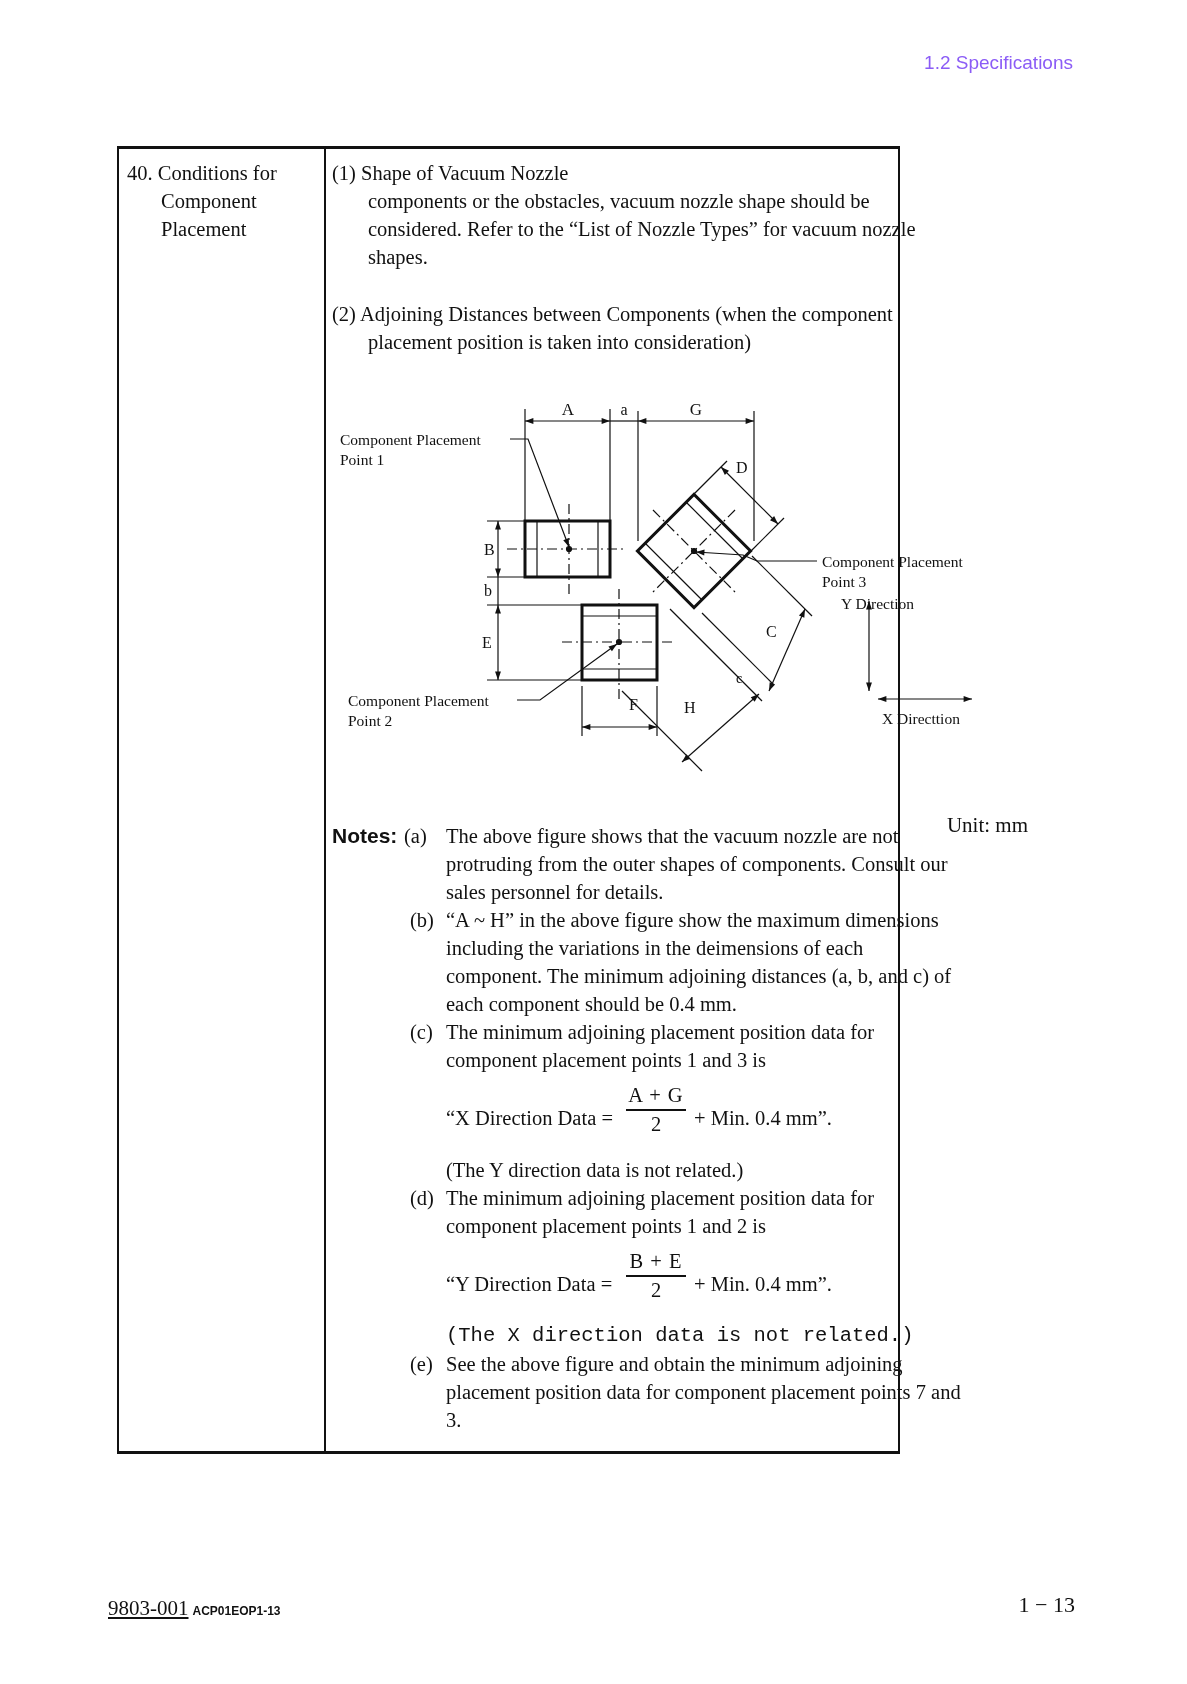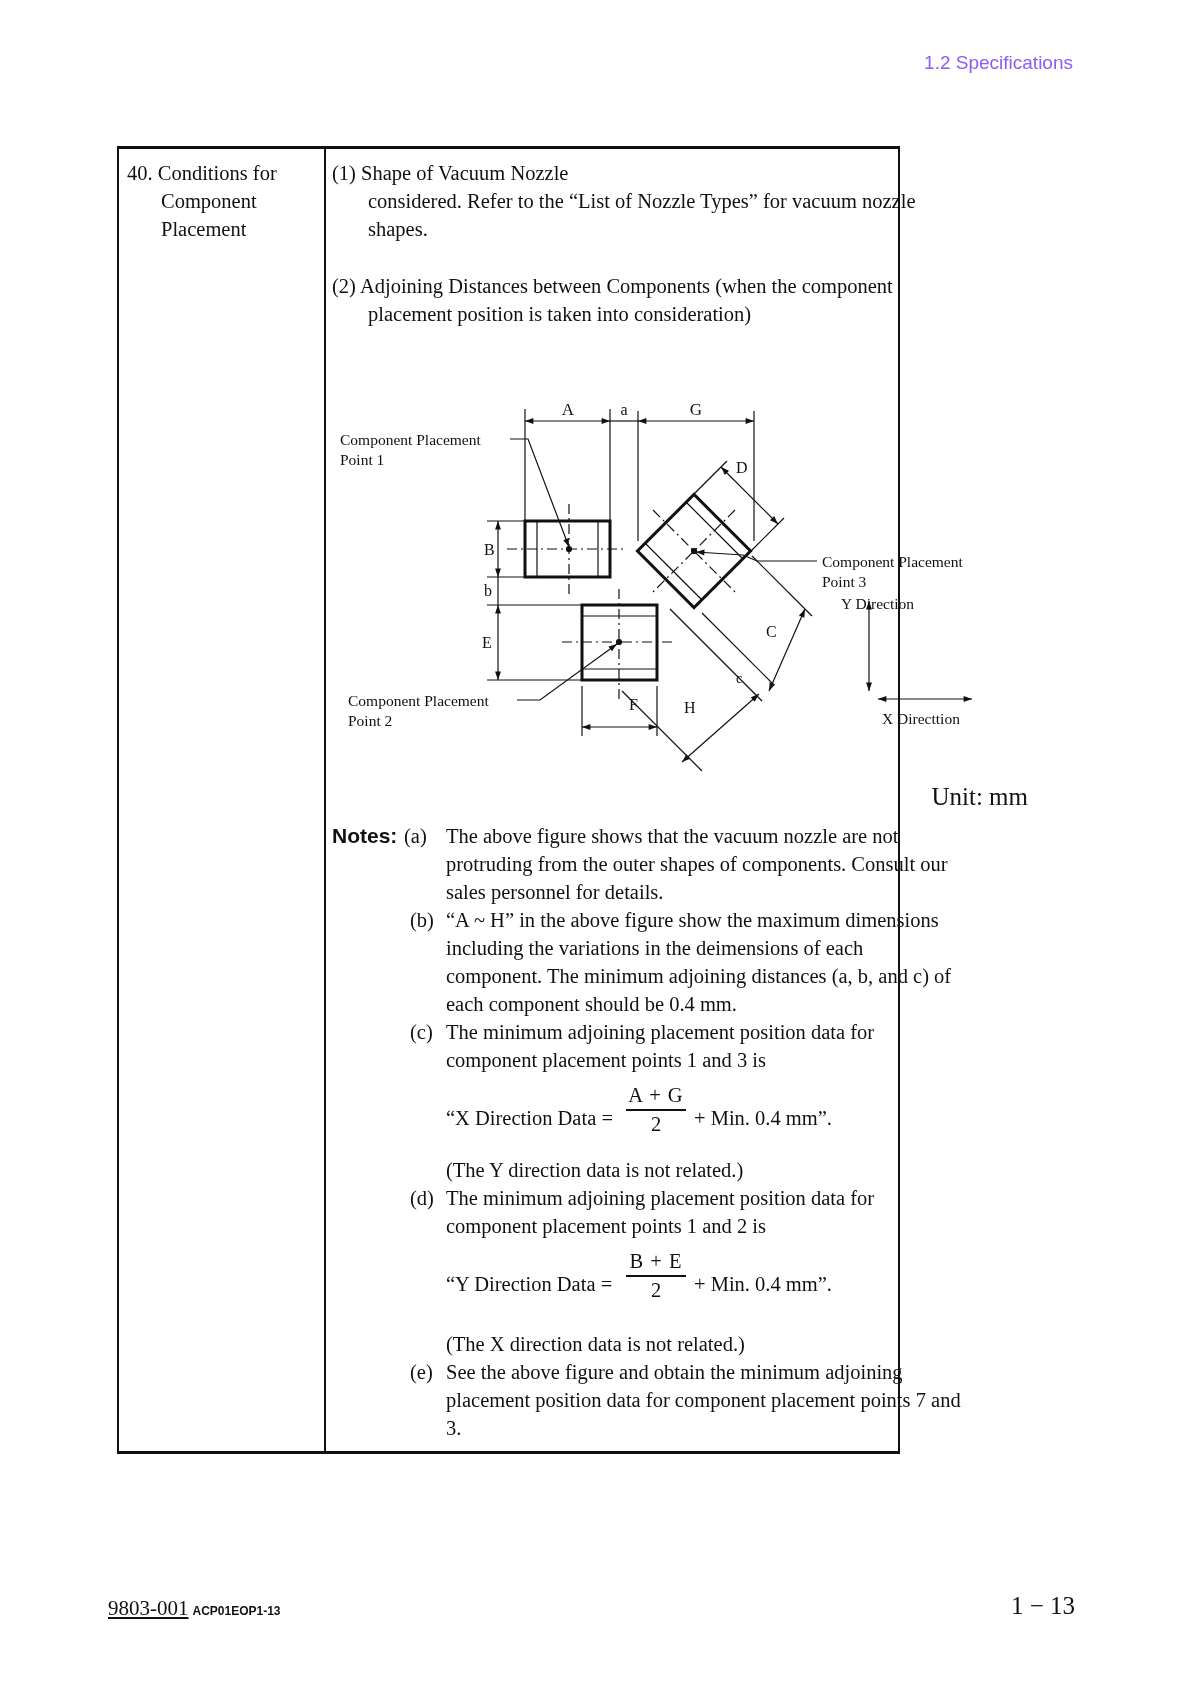--- a/index.html
+++ b/index.html
@@ -11,55 +11,56 @@
          border: 2px solid #111; border-top-width: 3px; border-bottom-width: 3px; box-sizing: border-box; }
   .col-divider { position: absolute; left: 205px; top: 0; bottom: 0; width: 2px; background: #111; }
   .left-cell { position: absolute; left: 8px; top: 10px; width: 190px; font-size: 20.5px; line-height: 28px; }
   .left-cell .indent { padding-left: 34px; }
   .right-cell { position: absolute; left: 213px; top: 10px; width: 720px; font-size: 20.5px; line-height: 28px; }
   .item-head { display: block; }
   .item-body { padding-left: 36px; display: block; }
   .para-gap { height: 29px; }
   .diagram { position: absolute; left: 0px; top: 242px; width: 720px; height: 380px; }
   .diagram svg { position: absolute; left: 0; top: 0; }
-  .unit { position: absolute; right: 24px; top: 624px; font-size: 25px; }
+  .unit { position: absolute; right: 24px; top: 652px; font-size: 21px; }
   .notes { position: absolute; left: 0; top: 663px; width: 720px; font-size: 20.5px; line-height: 28px; }
   .notes-label { font-family: "Liberation Sans", sans-serif; font-weight: bold; font-size: 21px; }
   .note-row { position: relative; padding-left: 114px; }
   .note-letter { position: absolute; left: 78px; top: 0; }
   .note-row.first .note-letter { left: 72px; }
   .formula { position: relative; height: 68px; margin-left: 114px; margin-top: 8px; font-size: 20.5px; }
   .formula .lhs { position: absolute; left: 0; top: 22px; }
   .formula .frac { position: absolute; left: 180px; top: 0; width: 60px; text-align: center; }
   .formula .frac .num { display: block; line-height: 26px; letter-spacing: 1px; }
   .formula .frac .bar { display: block; height: 1.5px; background: #111; margin: 1px 0; }
   .formula .frac .den { display: block; line-height: 24px; }
   .formula .rhs { position: absolute; left: 248px; top: 22px; }
   .footer-code { position: absolute; left: 108px; top: 1596px; font-size: 21px; }
   .footer-code .docnum { text-decoration: underline; }
   .footer-code .small { font-family: "Liberation Sans", sans-serif; font-size: 12px; font-weight: bold; margin-left: 4px; }
-  .footer-page { position: absolute; right: 112px; top: 1592px; font-size: 25px; }
+  .footer-page { position: absolute; right: 112px; top: 1592px; font-size: 22px; }
   .dlabel { font-family: "Liberation Serif", serif; fill: #111; }
 </style>
 </head>
 <body>
 
 <div class="header-section">1.2 Specifications</div>
 
 <div class="spec-table">
   <div class="col-divider"></div>
 
   <div class="left-cell">
     <div><span>40.</span> <span>Conditions for</span></div>
     <div class="indent">Component</div>
     <div class="indent">Placement</div>
   </div>
 
   <div class="right-cell">
     <span class="item-head">(1) Shape of Vacuum Nozzle</span>
+    <span class="item-body">components or the obstacles, vacuum nozzle shape should be</span>
     <span class="item-body">considered. Refer to the “List of Nozzle Types” for vacuum nozzle</span>
     <span class="item-body">shapes.</span>
     <div class="para-gap"></div>
     <span class="item-head">(2) Adjoining Distances between Components (when the component</span>
     <span class="item-body">placement position is taken into consideration)</span>
 
     <div class="diagram">
       <svg width="720" height="380" viewBox="0 0 720 380">
         <defs>
           <marker id="arr" viewBox="0 0 10 10" refX="10" refY="5" markerWidth="9" markerHeight="7" orient="auto-start-reverse">
@@ -200,21 +201,21 @@
       </div>
       <div class="formula">
         <span class="lhs">“Y Direction Data =</span>
         <span class="frac">
           <span class="num">B + E</span>
           <span class="bar"></span>
           <span class="den">2</span>
         </span>
         <span class="rhs">+ Min. 0.4 mm”.</span>
       </div>
-      <div class="note-row" style="margin-top:14px;">
+      <div class="note-row" style="margin-top:6px;font-family:Liberation Mono, monospace;">
         <div>(The X direction data is not related.)</div>
       </div>
 
       <div class="note-row">
         <span class="note-letter">(e)</span>
         <div>See the above figure and obtain the minimum adjoining</div>
         <div>placement position data for component placement points 7 and</div>
         <div>3.</div>
       </div>
     </div>

